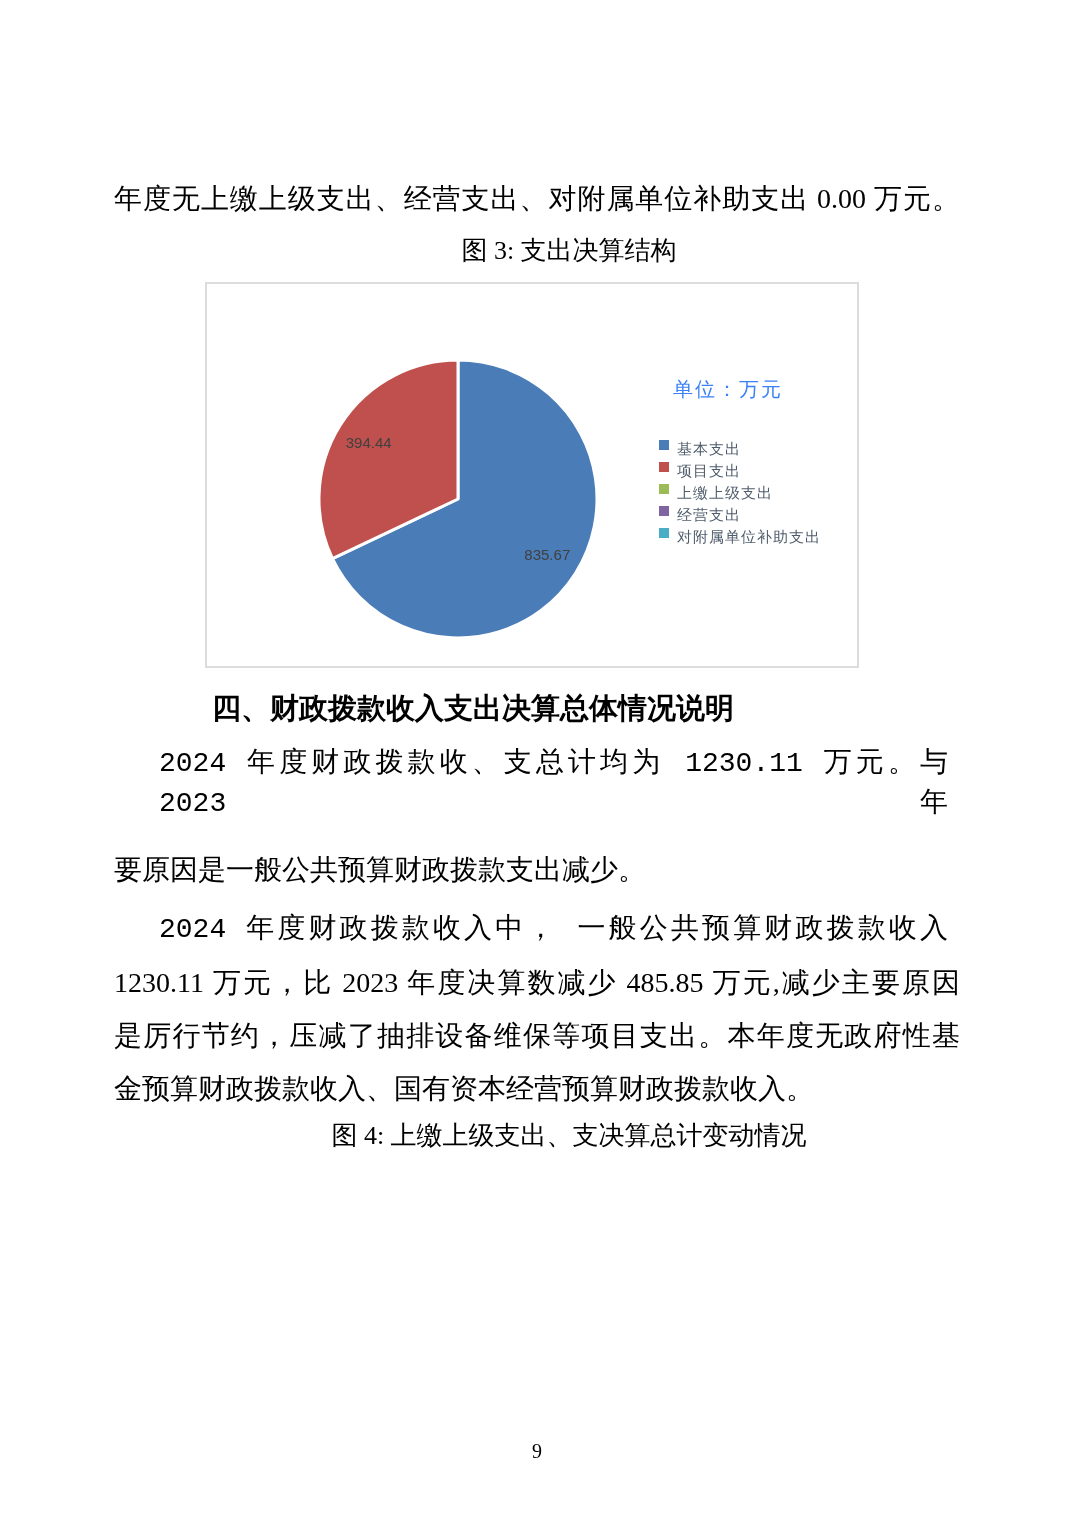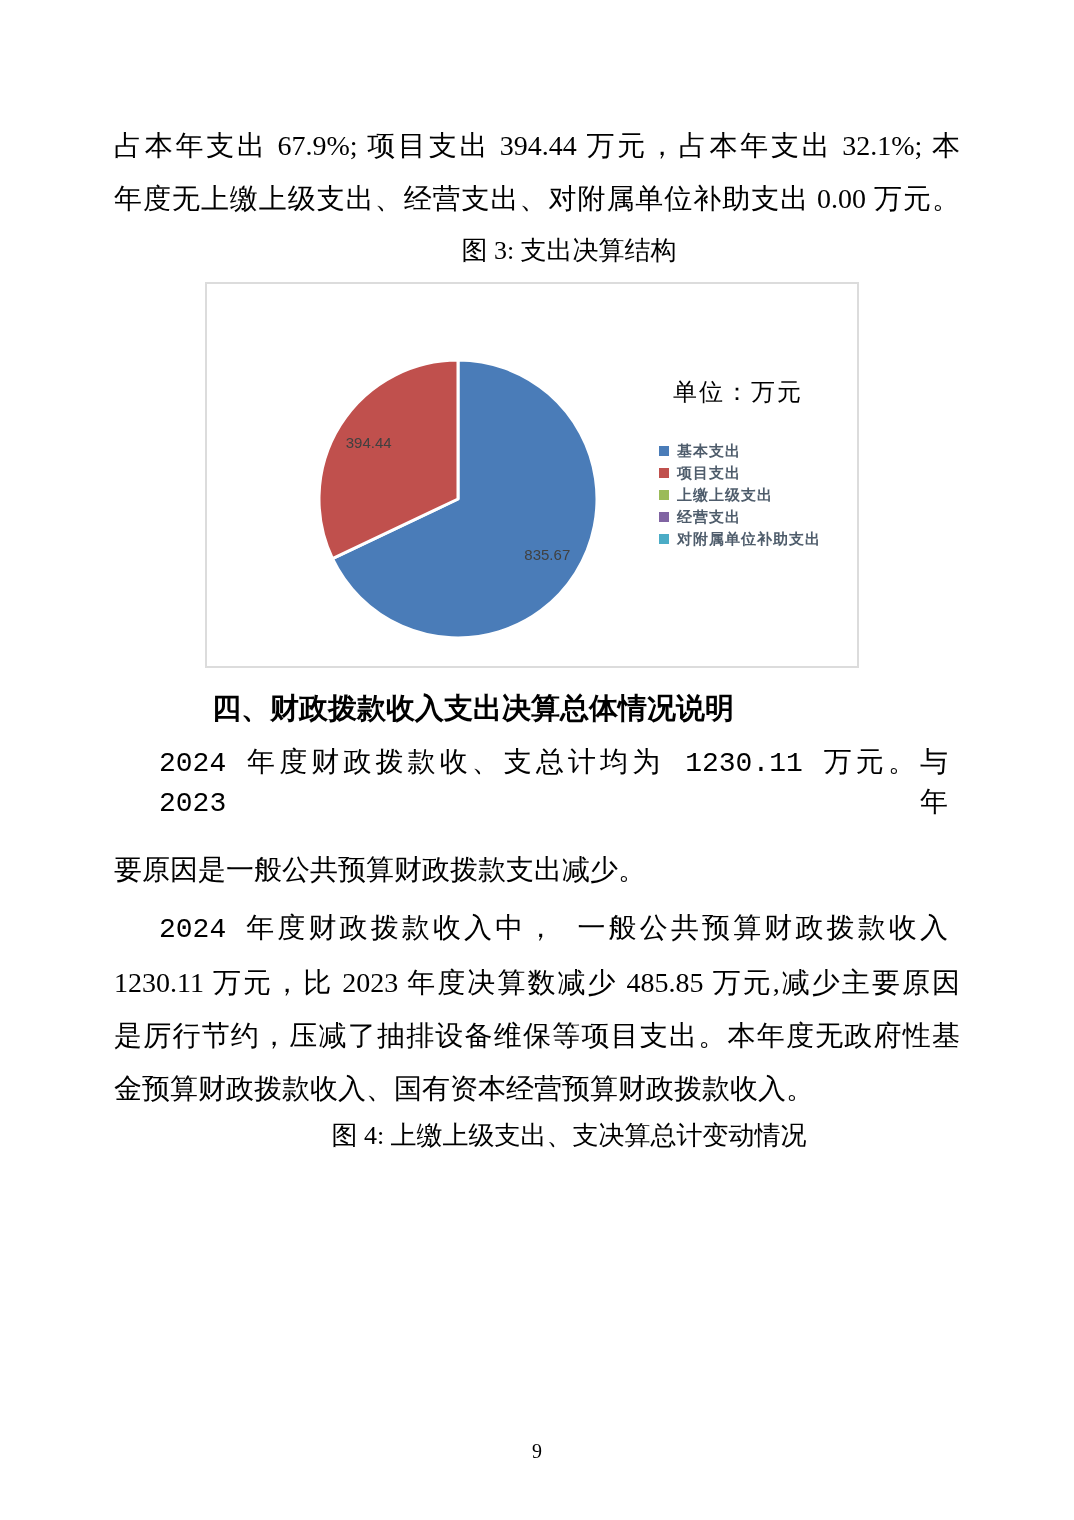--- a/index.html
+++ b/index.html
@@ -40,29 +40,28 @@
     box-sizing:border-box;
   }
   .chart-box svg{position:absolute;left:0;top:0;}
   .pie-label{
     font-family:"Liberation Sans","DejaVu Sans",sans-serif;
     font-size:15px;fill:#404040;
   }
   .legend-title{
     position:absolute;left:466px;top:92px;
     font-family:"Liberation Sans","DejaVu Sans",sans-serif;
-    font-size:24px;color:#000000;letter-spacing:2px;
+    font-size:20px;color:#3b82f6;letter-spacing:2px;
   }
   .legend-items{
     position:absolute;left:452px;top:156px;
   }
   .legend-item{
-    display:flex;align-items:center;
+    display:flex;
     height:22px;
-    font-weight:bold;
   }
   .legend-swatch{
     width:10px;height:10px;
     margin-right:8px;flex:0 0 10px;
   }
   .legend-label{
     font-family:"Liberation Sans","DejaVu Sans",sans-serif;
     font-size:15px;color:#4e5c6b;letter-spacing:1px;
     white-space:nowrap;
   }
@@ -76,21 +75,20 @@
   .page-number{
     position:absolute;left:0;top:1440px;width:1074px;
     text-align:center;font-size:20px;color:#000000;
   }
 </style>
 </head>
 <body>
 
 <div class="page">
 
-  <div class="tline just" style="top:126px">占本年支出 67.9%; 项目支出 394.44 万元，占本年支出 32.1%; 本</div>
   <div class="tline just" style="top:179px">年度无上缴上级支出、经营支出、对附属单位补助支出 0.00 万元。</div>
 
   <div class="caption" style="top:233px">图 3: 支出决算结构</div>
 
   <div class="chart-box">
     <svg id="pie-svg" width="650" height="382" viewBox="0 0 650 382">
         <path d="M 251 215 L 251.00 76.00 A 139 139 0 1 1 125.47 274.70 Z" fill="#4a7cb8" stroke="#ffffff" stroke-width="3" stroke-linejoin="round"></path>
         <text x="340.3" y="276.4" text-anchor="middle" class="pie-label">835.67</text>
         <path d="M 251 215 L 125.47 274.70 A 139 139 0 0 1 251.00 76.00 Z" fill="#c0504d" stroke="#ffffff" stroke-width="3" stroke-linejoin="round"></path>
         <text x="161.7" y="163.6" text-anchor="middle" class="pie-label">394.44</text>

